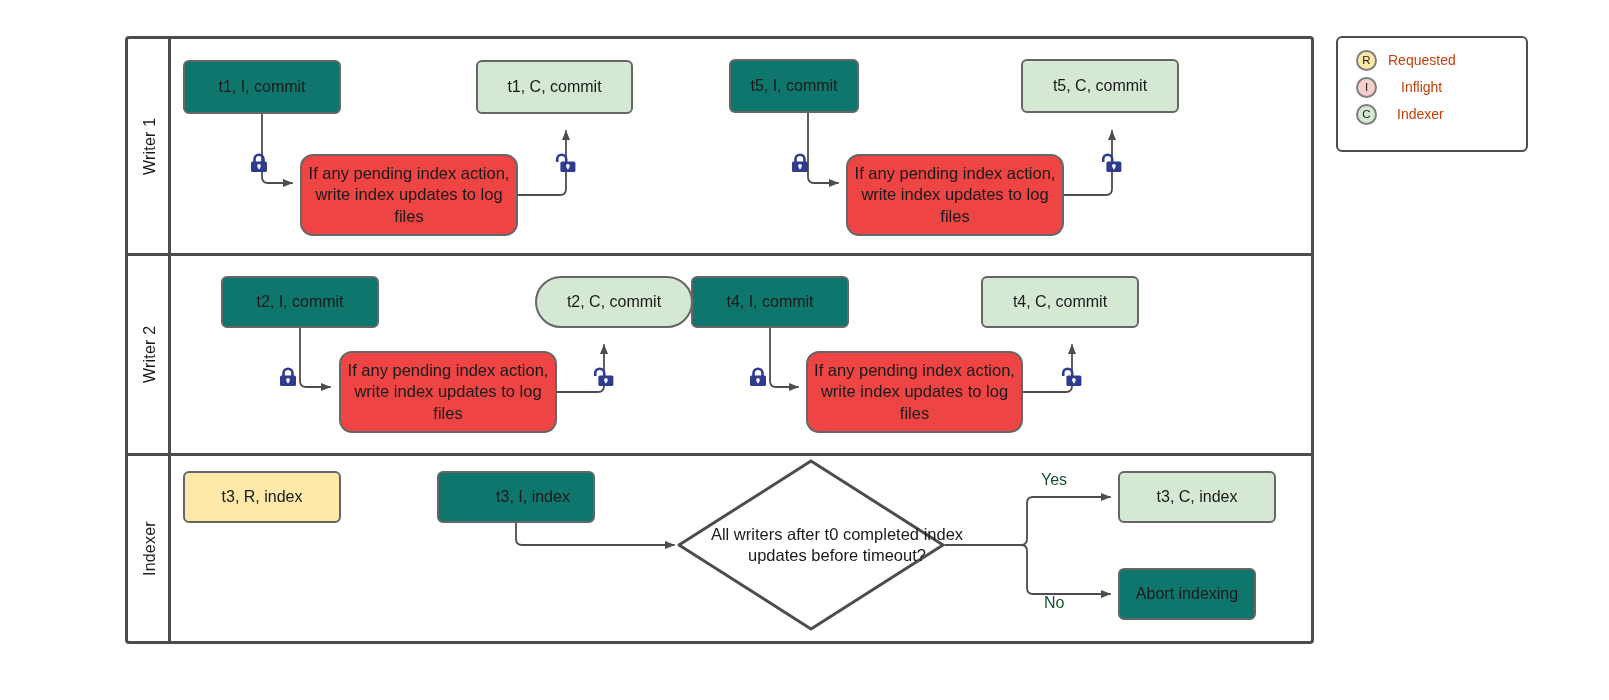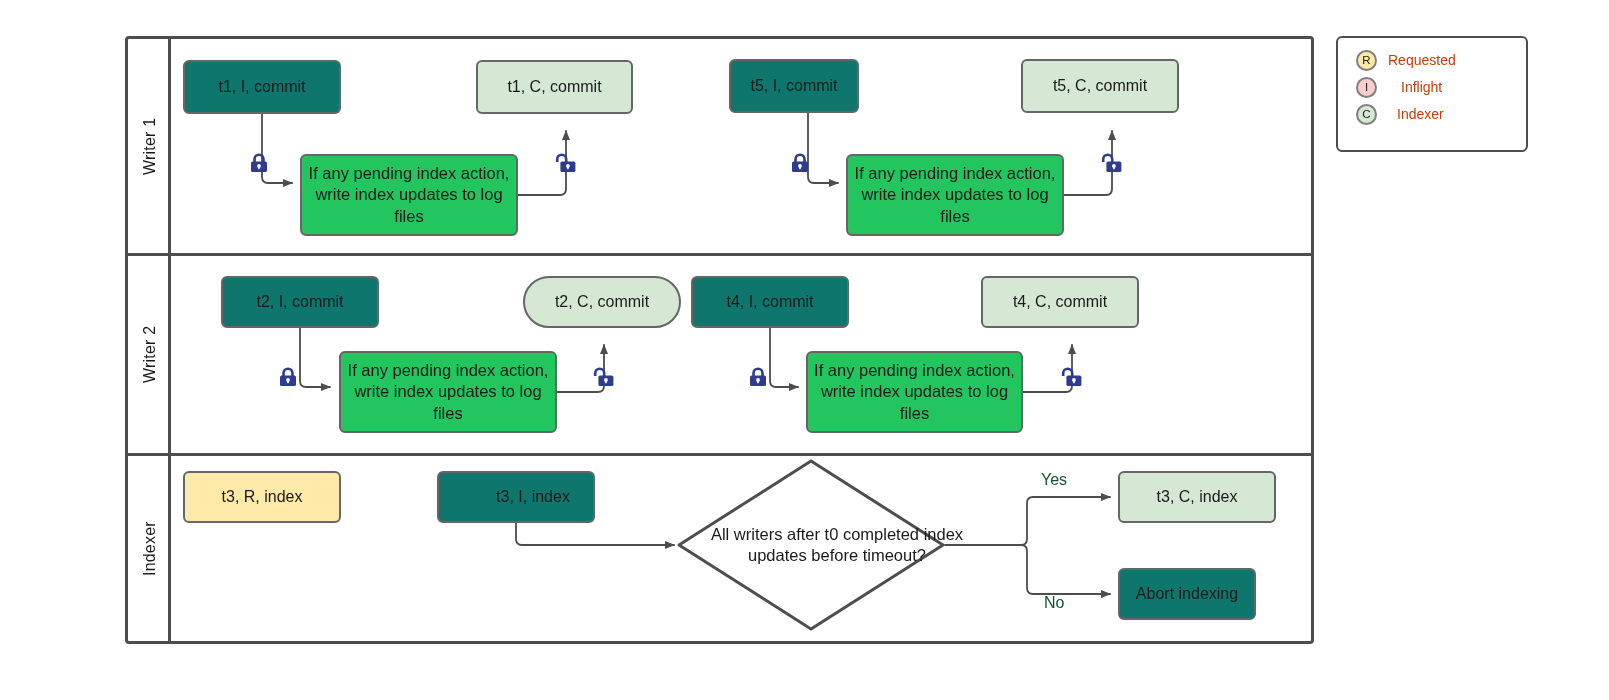--- a/index.html
+++ b/index.html
@@ -18,21 +18,21 @@
         writing-mode:vertical-rl;transform:rotate(180deg);
         font-size:16px;color:#1a1a1a;letter-spacing:.2px;}
 
   
   .node{position:absolute;box-sizing:border-box;border:2.5px solid #666666;border-radius:6px;
         display:flex;align-items:center;justify-content:center;text-align:center;
         font-size:16px;color:#1a1a1a;line-height:1.3;padding:2px 6px;}
   .n-pink{background:#0f766e;}
   .n-green{background:#d5e8d4;}
   .n-yellow{background:#ffe9a8;}
-  .n-white{background:#22c55e;font-size:16.5px;}
+  .n-white{background:#ef4444;font-size:16.5px;border-radius:13px;}
 
   
   .diamond-wrap{position:absolute;}
   .diamond-wrap svg{position:absolute;left:0;top:0;overflow:visible;}
   .diamond-text{position:absolute;left:0;top:0;width:100%;height:100%;
         display:flex;align-items:center;justify-content:center;text-align:center;
         font-size:16.5px;color:#1a1a1a;line-height:1.28;}
 
   
   .edges{position:absolute;left:0;top:0;width:1609px;height:700px;pointer-events:none;}
@@ -149,21 +149,21 @@
     <svg viewBox="0 0 22 22" width="22" height="22">
       <path d="M3.2 10 V7.2 A4.5 4.5 0 0 1 12.2 7.2 V10" fill="none" stroke="#2e3b8f" stroke-width="2.6"></path>
       <rect x="6.4" y="9.6" width="15" height="10.5" rx="1.6" fill="#2e3b8f"></rect>
       <circle cx="13.9" cy="14" r="1.9" fill="#ffffff"></circle>
       <rect x="13.1" y="14" width="1.6" height="3.2" fill="#ffffff"></rect>
     </svg>
   </div>
 
   <div class="node n-pink" style="left:221px;top:276px;width:158px;height:52px;">t2, I, commit</div>
 
-  <div class="node n-green" style="left:523px;top:276px;width:158px;height:52px;border-radius:26px;">t2, C, commit</div>
+  <div class="node n-green" style="left:535px;top:276px;width:158px;height:52px;border-radius:26px;">t2, C, commit</div>
 
   <div class="node n-white" style="left:339px;top:351px;width:218px;height:82px;">If any pending index action, write index updates to log files</div>
 
   <div class="node n-pink" style="left:691px;top:276px;width:158px;height:52px;">t4, I, commit</div>
 
   <div class="node n-green" style="left:981px;top:276px;width:158px;height:52px;">t4, C, commit</div>
 
   <div class="node n-white" style="left:806px;top:351px;width:217px;height:82px;">If any pending index action, write index updates to log files</div>
 
   <div class="lock" style="left:277px;top:366px;">

